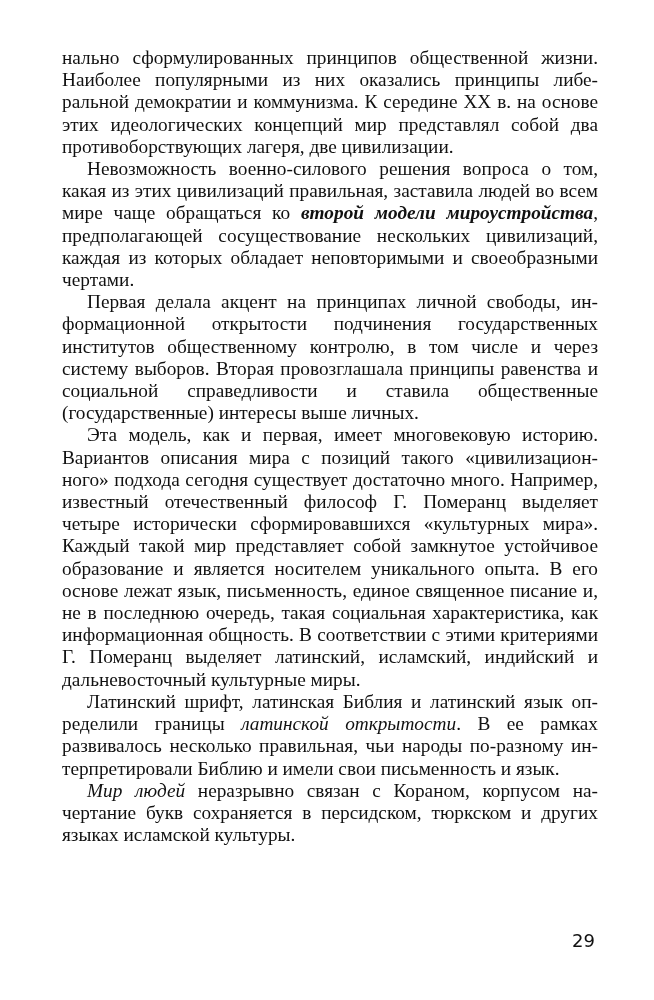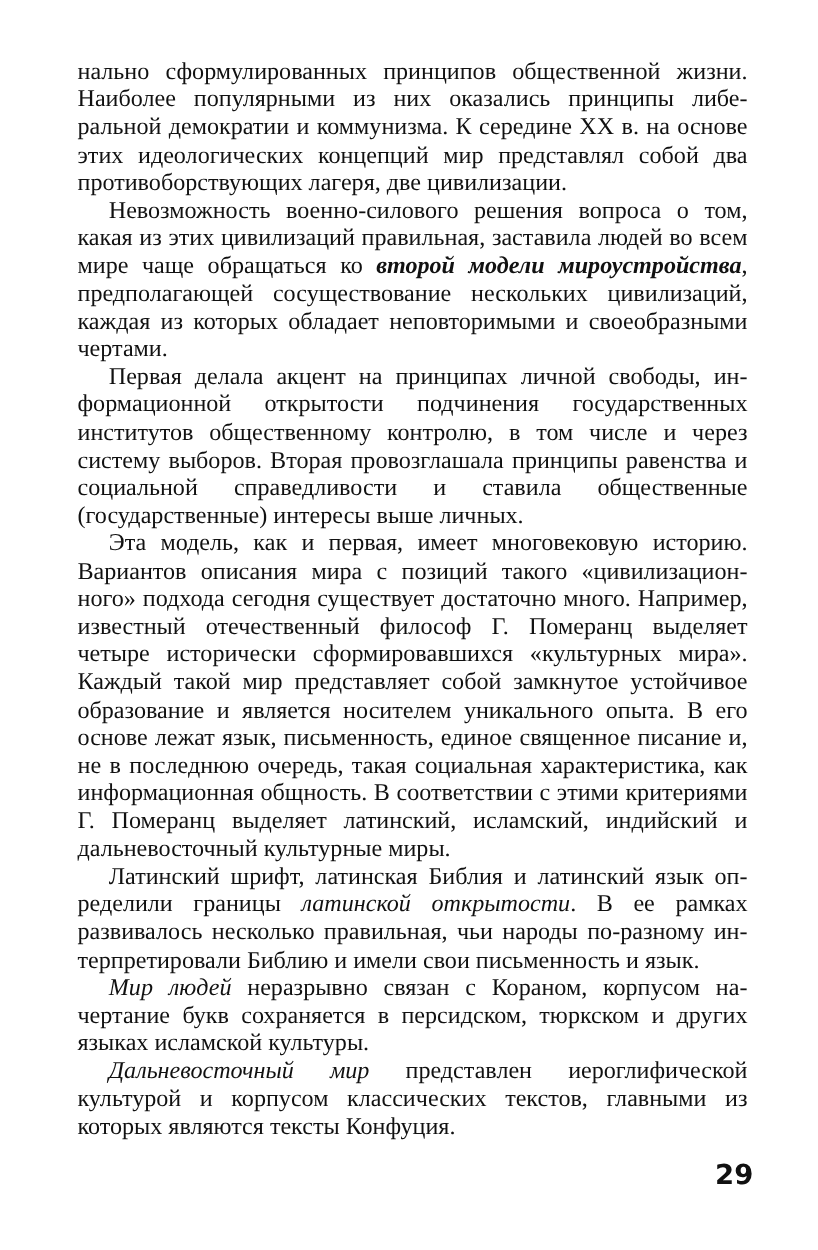--- a/index.html
+++ b/index.html
@@ -37,38 +37,37 @@
     font-style: italic;
   }
   .em {
     font-style: italic;
   }
   .page-number {
     position: absolute;
     left: 572px;
     top: 931px;
     font-family: "DejaVu Sans", "Liberation Sans", sans-serif;
-    font-weight: bold;
-    font-size: 22px;
+    font-weight: normal;
+    font-size: 18px;
     line-height: 20px;
     color: #111111;
   }
 </style>
 </head>
 <body>
 
 <div class="page-text">
   <p class="continuation"><span>нально сформулированных принципов общественной жизни. Наиболее популярными из них оказались принципы либе­ральной демократии и коммунизма. К середине XX в. на осно­ве этих идеологических концепций мир представлял собой два противоборствующих лагеря, две цивилизации.</span></p>
 
   <p><span>Невозможность военно-силового решения вопроса о том, какая из этих цивилизаций правильная, заставила людей во всем мире чаще обращаться ко </span><span class="em-bold">второй модели мироуст­ройства</span><span>, предполагающей сосуществование нескольких цивилизаций, каждая из которых обладает неповторимыми и своеобразными чертами.</span></p>
 
   <p><span>Первая делала акцент на принципах личной свободы, ин­формационной открытости подчинения государственных институтов общественному контролю, в том числе и через систему выборов. Вторая провозглашала принципы равенст­ва и социальной справедливости и ставила общественные (государственные) интересы выше личных.</span></p>
 
   <p><span>Эта модель, как и первая, имеет многовековую историю. Вариантов описания мира с позиций такого «цивилизацион­ного» подхода сегодня существует достаточно много. Напри­мер, известный отечественный философ Г. Померанц выделяет четыре исторически сформировавшихся «культурных мира». Каждый такой мир представляет собой замкнутое устойчивое образование и является носителем уникального опыта. В его основе лежат язык, письменность, единое священное писа­ние и, не в последнюю очередь, такая социальная характе­ристика, как информационная общность. В соответствии с этими критериями Г. Померанц выделяет латинский, ис­ламский, индийский и дальневосточный культурные миры.</span></p>
 
   <p><span>Латинский шрифт, латинская Библия и латинский язык оп­ределили границы </span><span class="em">латинской открытости</span><span>. В ее рамках развивалось несколько правильная, чьи народы по-разному ин­терпретировали Библию и имели свои письменность и язык.</span></p>
 
   <p><span class="em">Мир людей</span><span> неразрывно связан с Кораном, корпусом на­чертание букв сохраняется в персидском, тюркском и других языках исламской культуры.</span></p>
 
-  <p><span class="em">Дальневосточный мир</span><span> представлен иероглифической культурой и корпусом классических текстов, главными из которых являются тексты Конфуция.</span></p>
 </div>
 
 <div class="page-number">29</div>
 
 </body></html>

